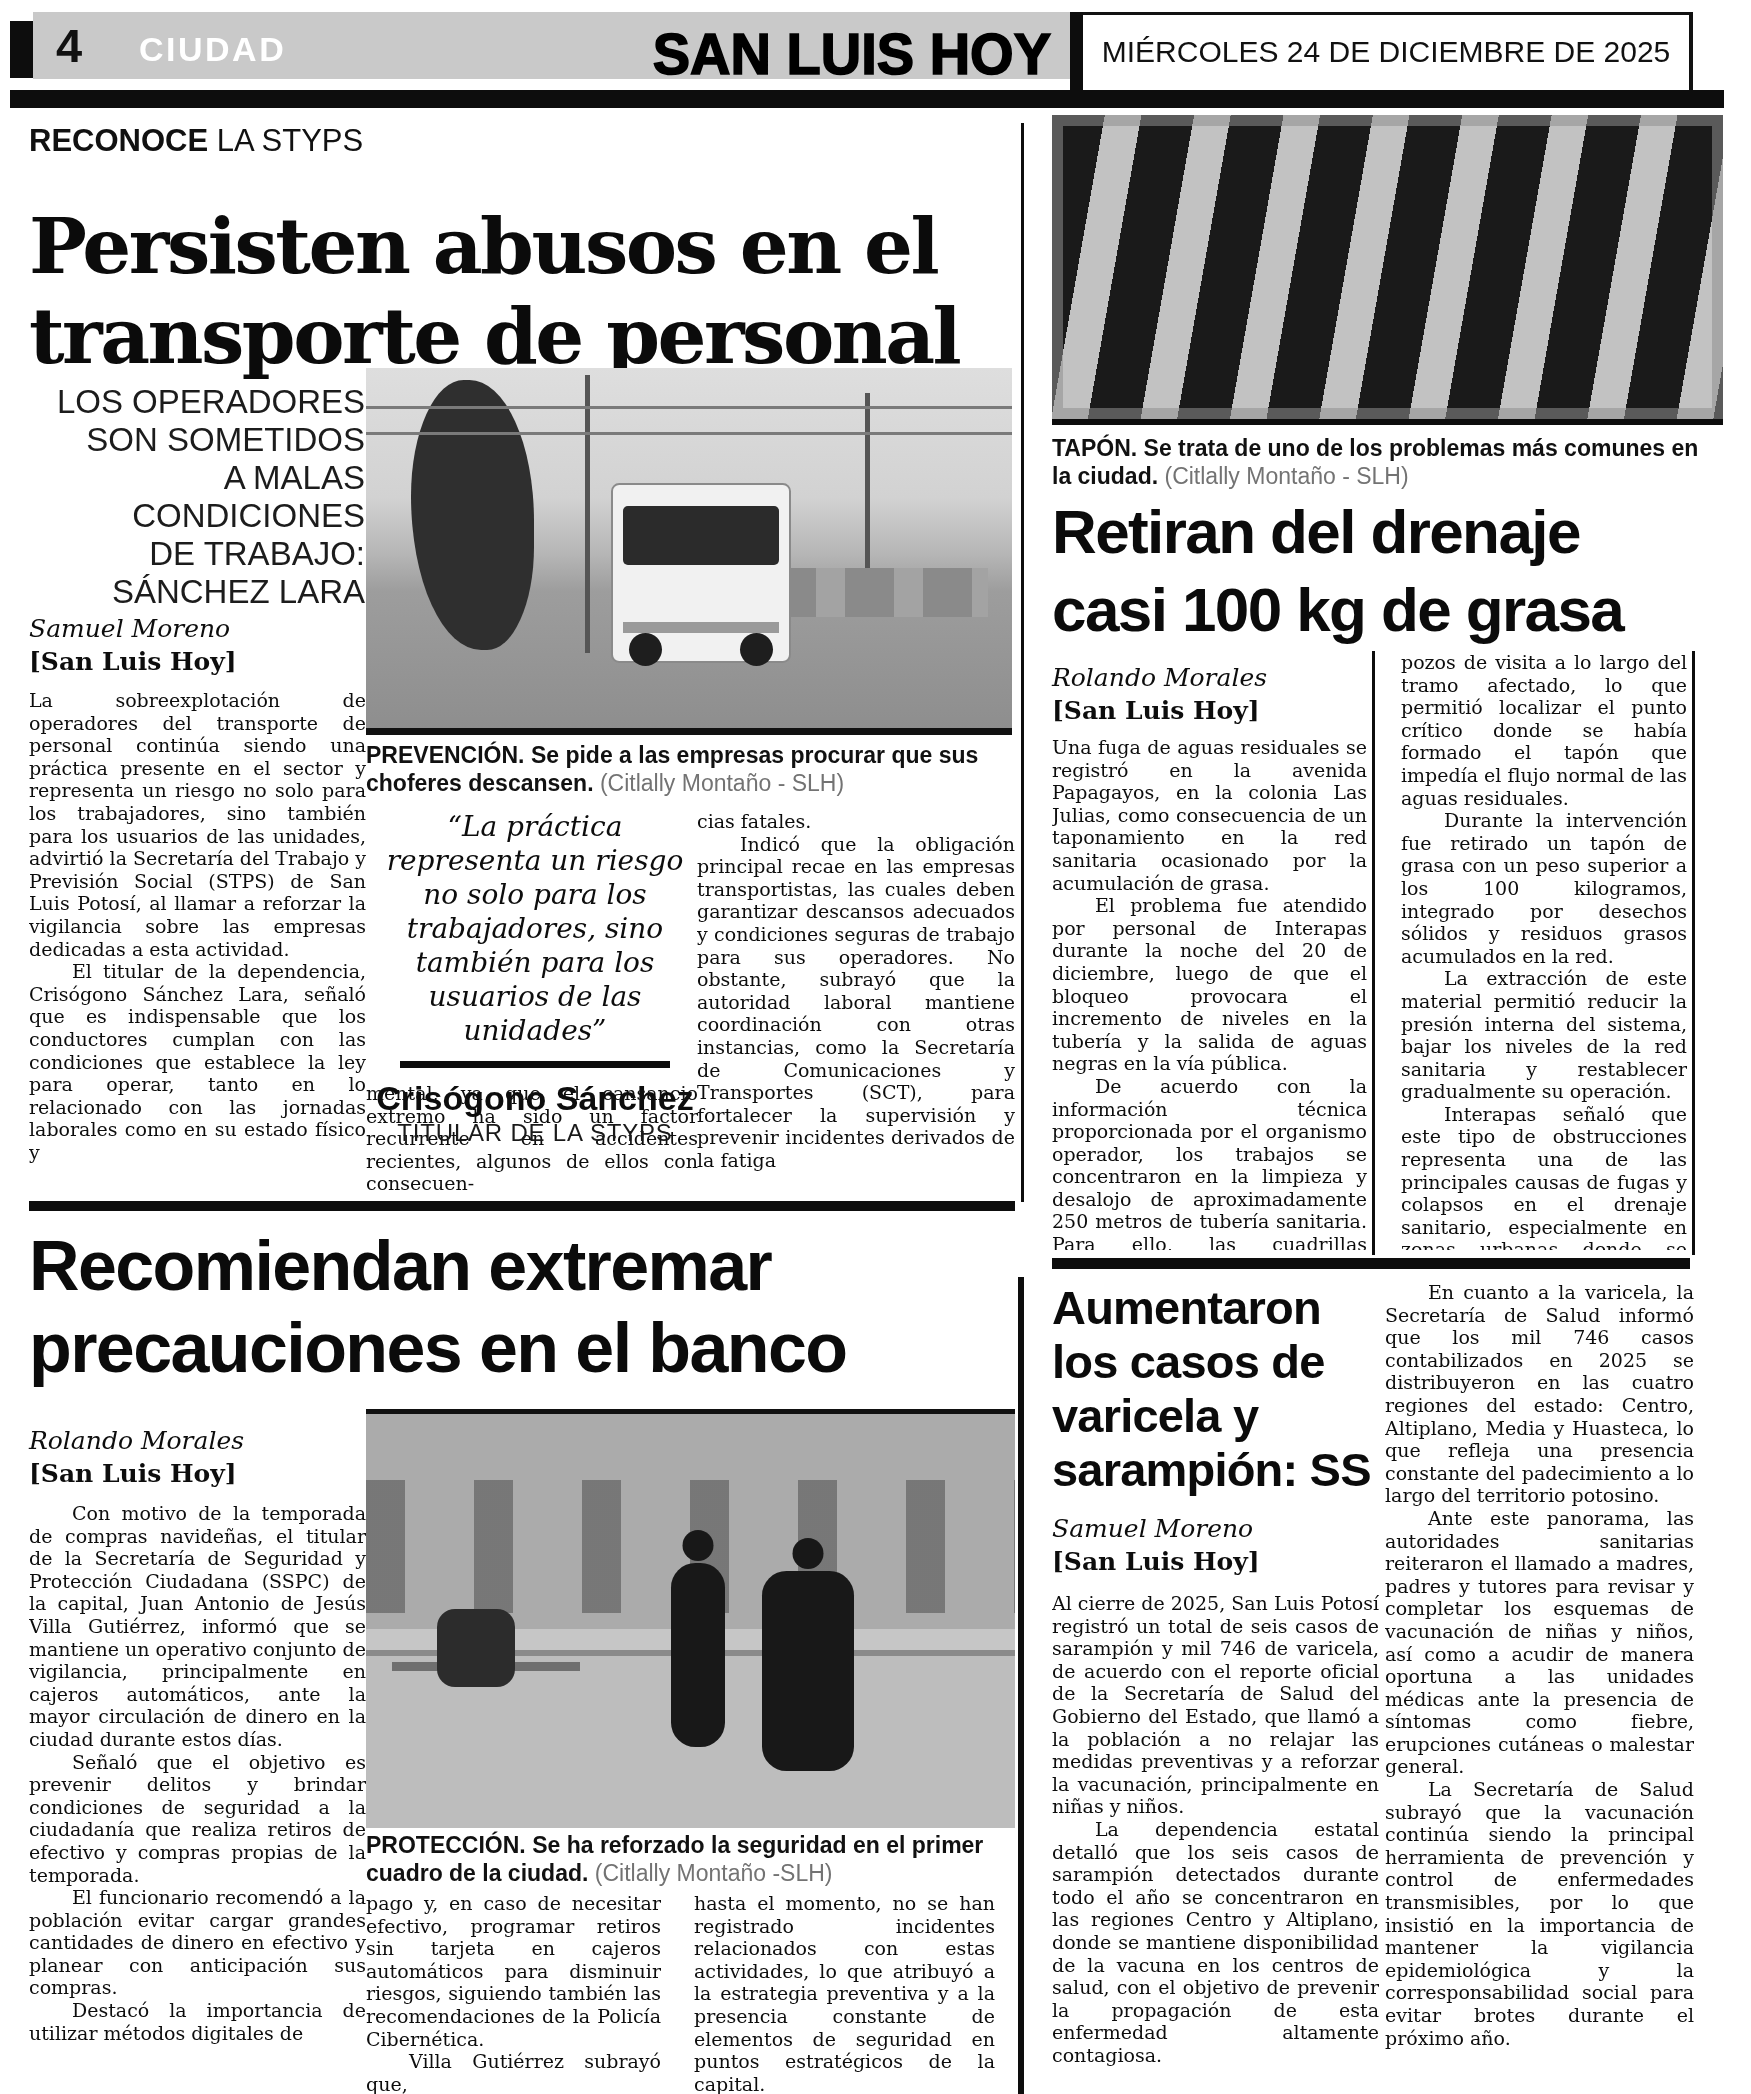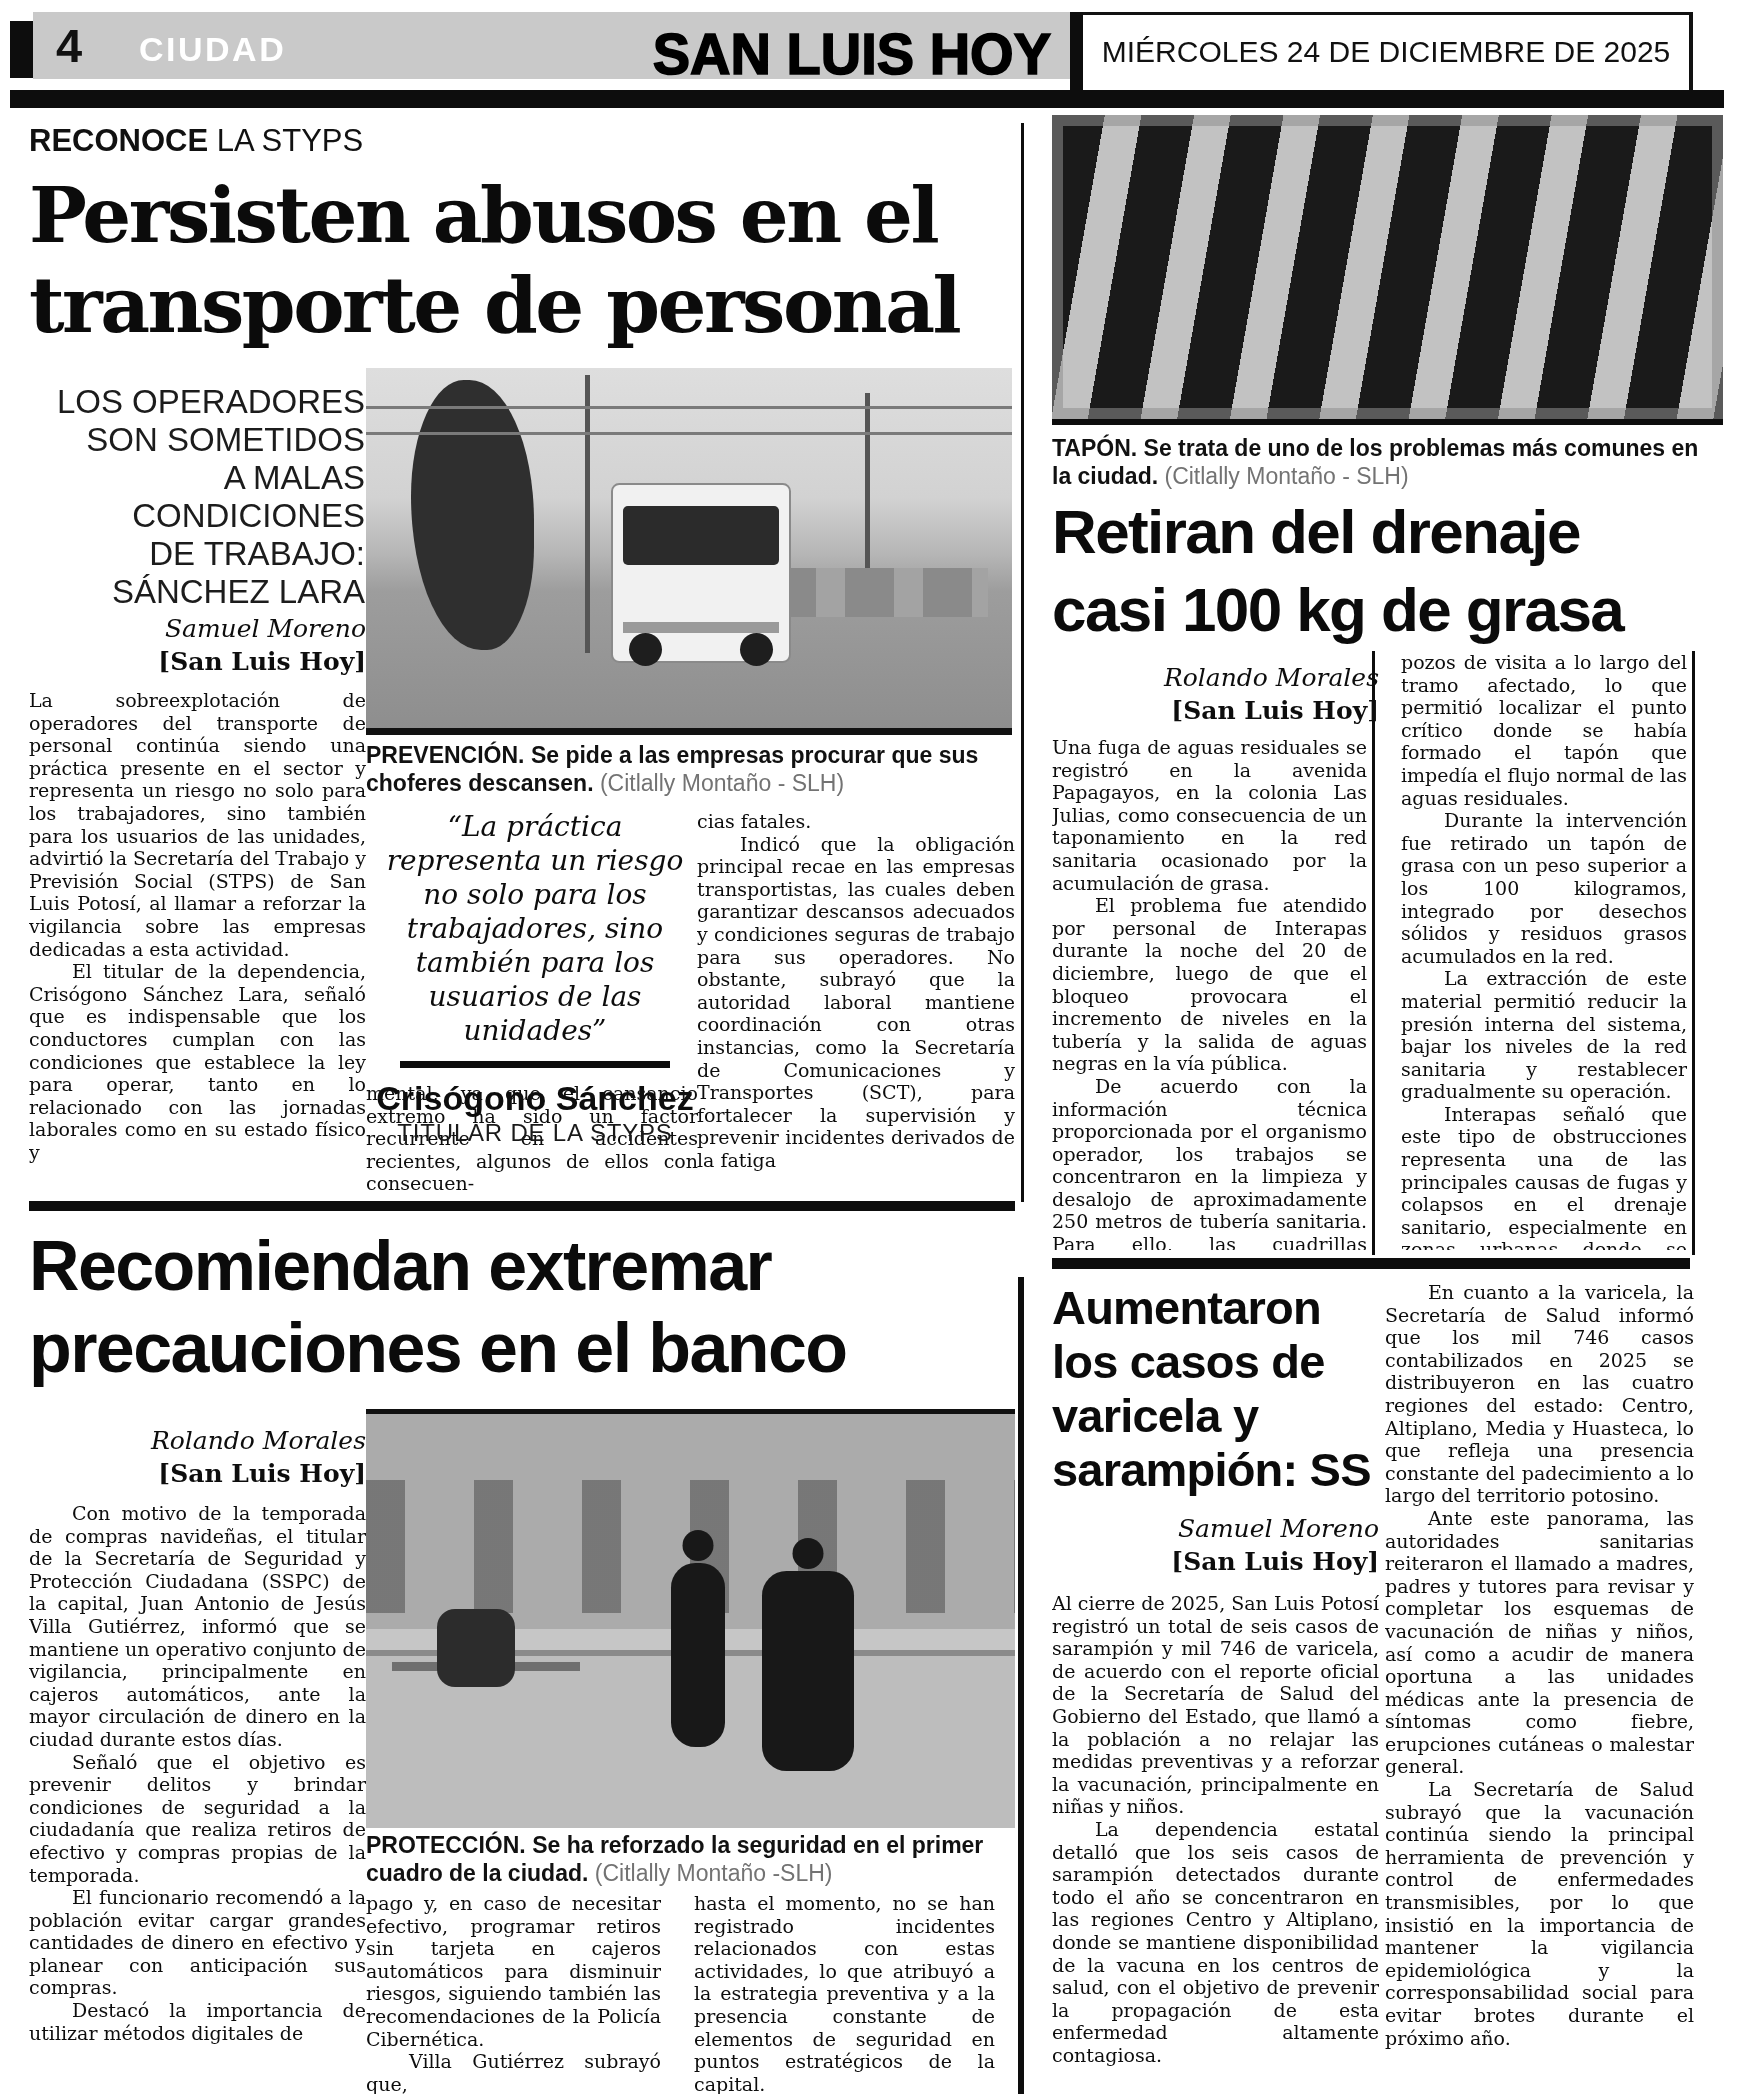--- a/index.html
+++ b/index.html
@@ -17,25 +17,25 @@
             font-size:56px;letter-spacing:0px;color:#000;-webkit-text-stroke:1.6px #000;
             transform:scaleY(1.02);transform-origin:left top;}
   .header-divider{left:1070px;top:11.5px;width:13px;height:87px;background:#0d0d0d;}
   .date-box{left:1083px;top:11.5px;width:606px;height:75px;border-top:3.3px solid #111;
             border-right:4.1px solid #111;display:flex;align-items:center;justify-content:center;
             font-family:"Liberation Sans",sans-serif;font-size:30px;color:#111;}
   .header-bar{left:9.8px;top:90px;width:1714px;height:18px;background:#0d0d0d;}
   
   .kicker{font-family:"Liberation Sans",sans-serif;font-size:31px;color:#111;}
   .kicker b{font-weight:700;}
-  .h-serif{font-family:"DejaVu Serif",serif;font-weight:700;color:#0b0b0b;}
+  .h-serif{font-family:"DejaVu Serif",serif;font-weight:700;color:#0b0b0b;margin-top:31px;}
   .h-sans{font-family:"Liberation Sans",sans-serif;font-weight:700;color:#0b0b0b;}
   .hl{display:block;}
   .deck{font-family:"Liberation Sans",sans-serif;font-size:33px;line-height:38px;color:#1c1c1c;}
-  .byline{text-align:right;font-size:25px;line-height:33px;}
+  .byline{text-align:left;font-size:25px;line-height:33px;}
   .byline .au{font-style:italic;}
   .byline .src{font-weight:700;}
   .body{font-size:19px;line-height:22.6px;text-align:justify;}
   .body p{margin:0;}
   .body p.ind{text-indent:43px;}
   .caption{font-family:"Liberation Sans",sans-serif;font-size:23px;line-height:28px;color:#111;}
   .caption .lb{font-weight:700;}
   .caption .tx{font-weight:700;}
   .caption .cr{font-weight:400;color:#737373;text-align:right;}
   .pq{font-style:italic;font-size:28px;line-height:34px;text-align:center;}

